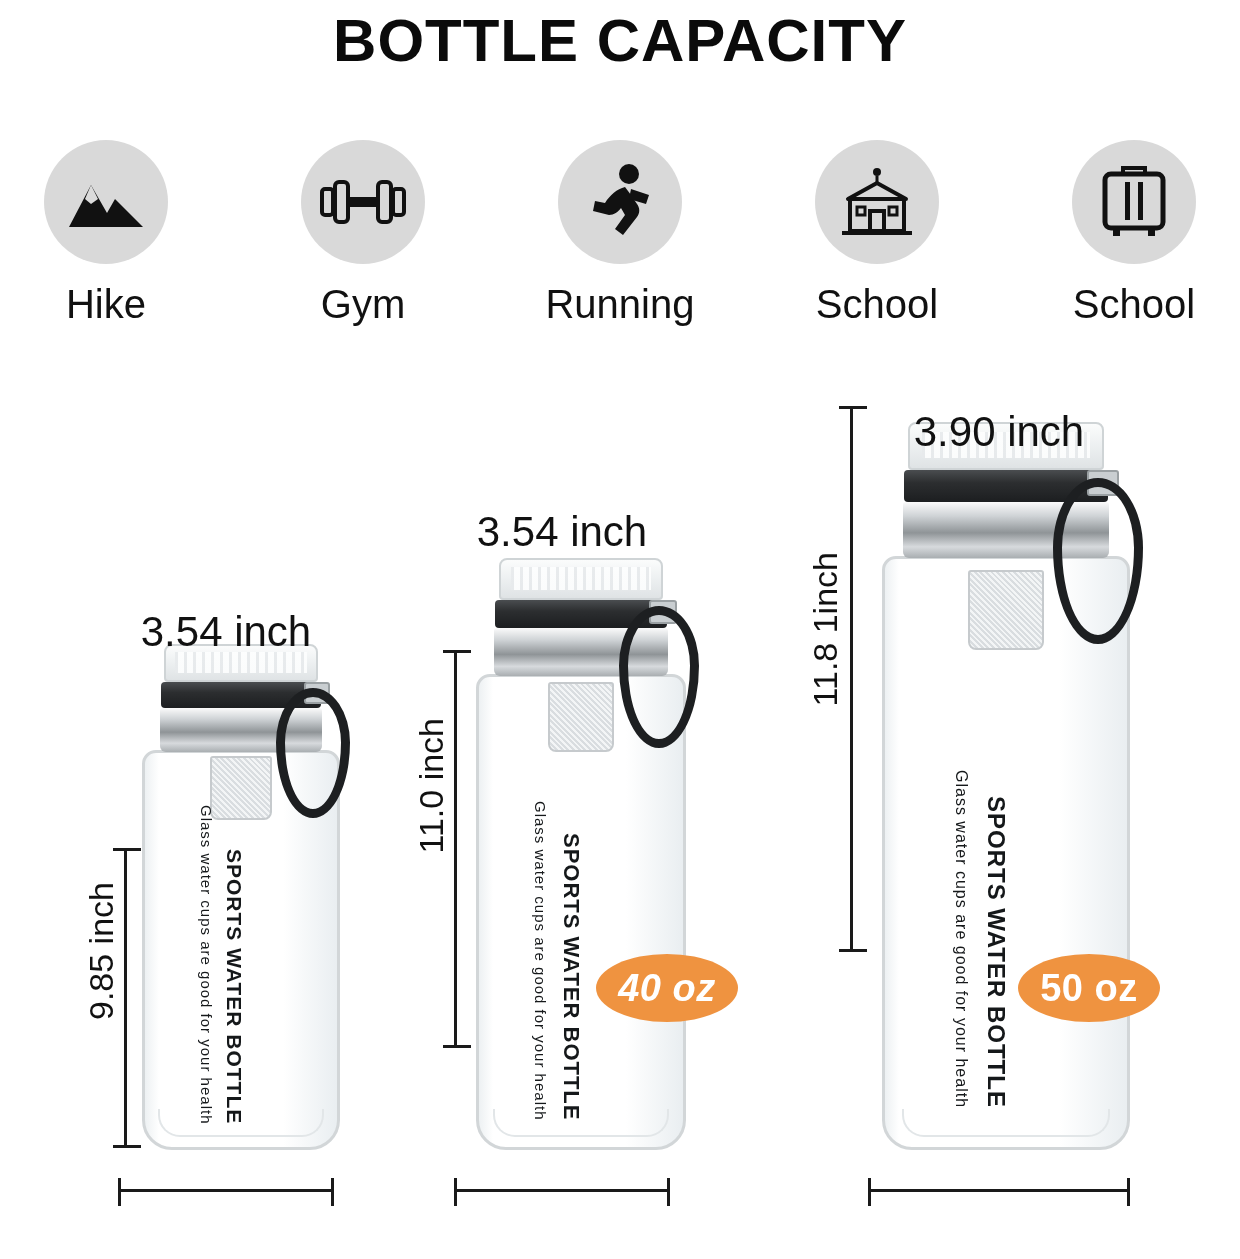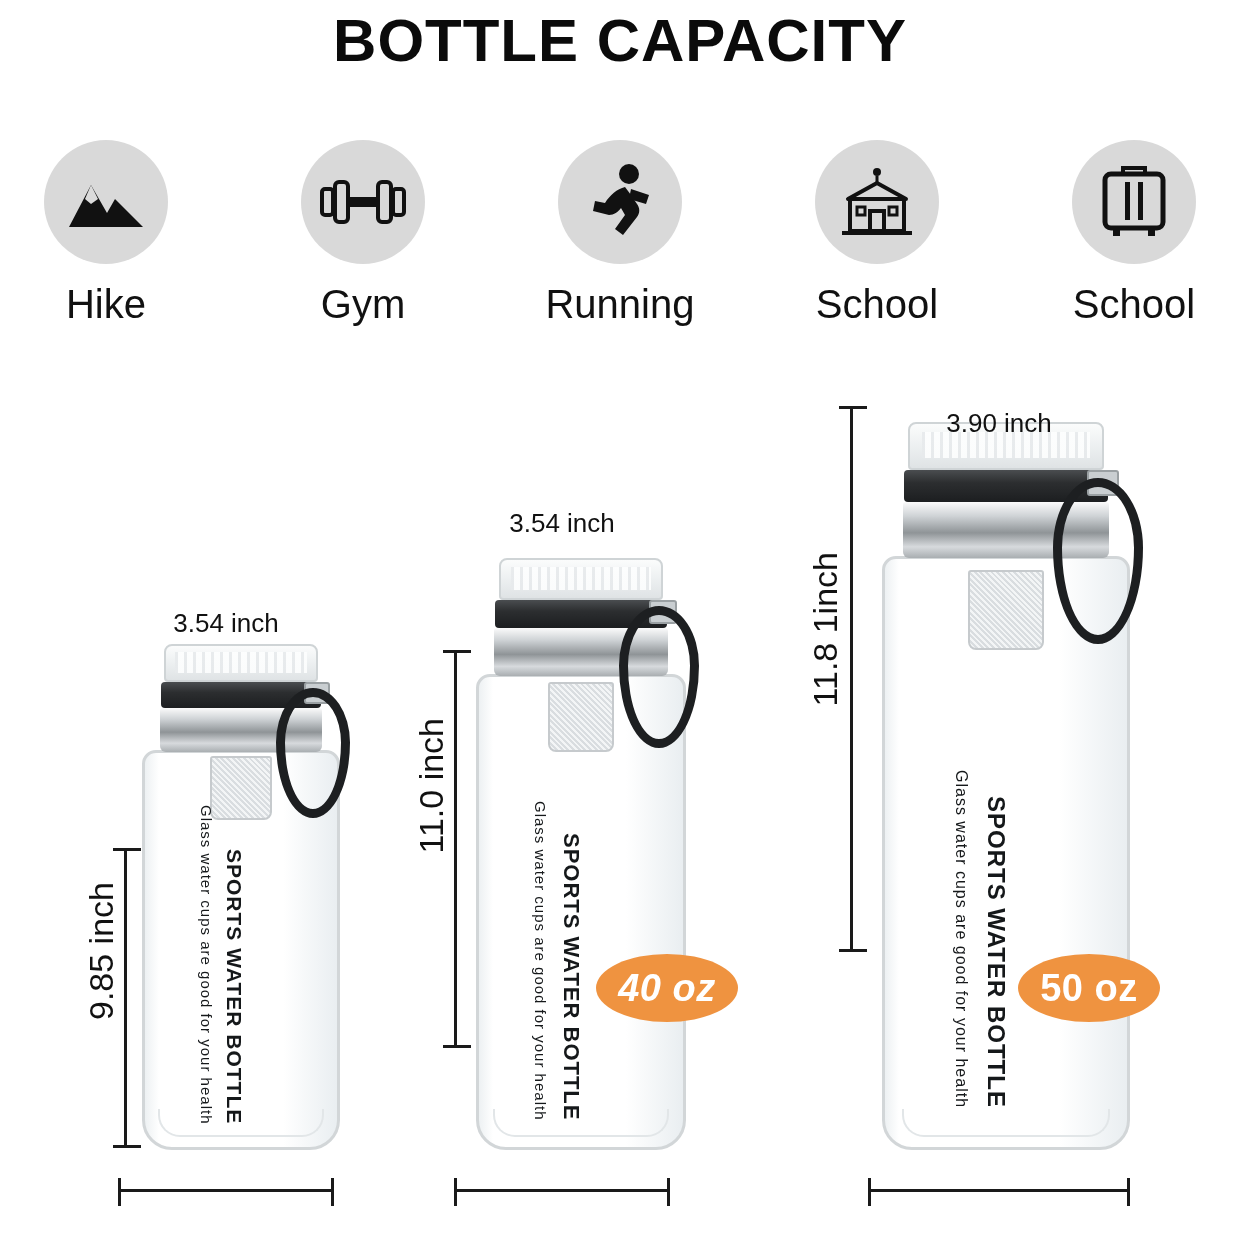--- a/index.html
+++ b/index.html
@@ -218,21 +218,21 @@
     height:28px;
     border-left:3px solid #1a1a1a;
   }
   .hdim::before{ left:0; }
   .hdim::after{ right:0; }
   .hdim-label{
     position:absolute;
     top:18px;
     width:100%;
     text-align:center;
-    font-size:26px;
+    font-size:42px;
     color:#111;
     white-space:nowrap;
   }
 </style>
 </head>
 <body>
 
 <div class="headline">BOTTLE CAPACITY</div>
 
 <div class="usecases">

